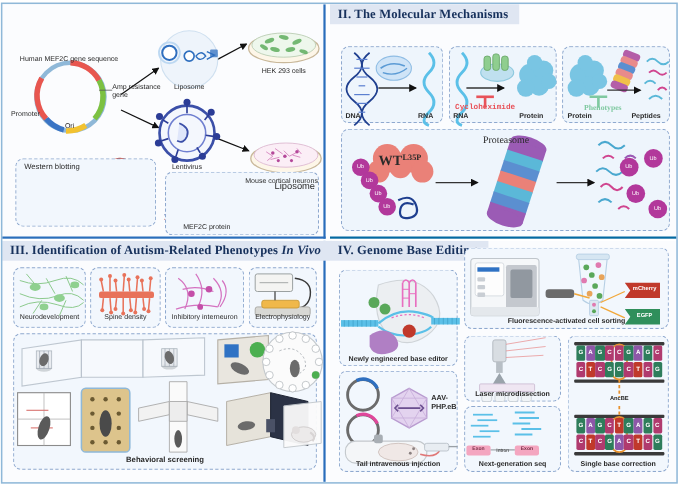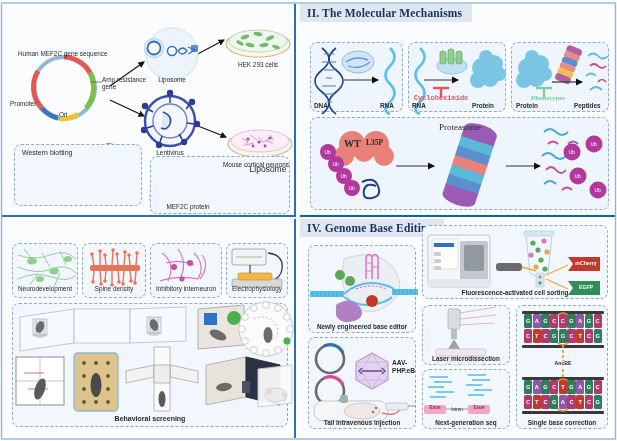--- a/index.html
+++ b/index.html
@@ -327,34 +327,37 @@
     <div class="cap b" style="left:14px;top:98px;">DNA</div>
     <div class="cap b" style="left:80px;top:98px;">RNA</div>
     <div class="cap b" style="left:112px;top:98px;">RNA</div>
     <div class="cap b" style="left:172px;top:98px;">Protein</div>
     <div class="cap b" style="left:216px;top:98px;">Protein</div>
     <div class="cap b" style="left:274px;top:98px;">Peptides</div>
     <div class="cap c" style="left:141px;top:90px;color:#e8535a;font-family:Liberation Mono, monospace;font-weight:bold;font-size:7px;">Cycloheximide</div>
     <div class="cap c" style="left:248px;top:90px;color:#7fc9a0;font-family:'Liberation Serif',serif;font-weight:bold;font-size:7px;">Phenotypes</div>
 
     <div class="cap c" style="left:160px;top:118px;font-size:9px;font-family:'Liberation Serif',serif;">Proteasome</div>
-    <div class="cap b" style="left:44px;top:134px;font-size:10px;font-family:'Liberation Serif',serif;">WT</div>
+    <div class="cap b" style="left:44px;top:134px;font-size:13px;font-family:'Liberation Serif',serif;">WT</div>
     <div class="cap b" style="left:66px;top:134px;font-size:7.5px;font-family:'Liberation Serif',serif;">L35P</div>
 
     <div class="cap" style="left:24.5px;top:145px;color:#fff;font-size:5px;">Ub</div>
     <div class="cap" style="left:32.5px;top:157px;color:#fff;font-size:5px;">Ub</div>
     <div class="cap" style="left:40.5px;top:169px;color:#fff;font-size:5px;">Ub</div>
     <div class="cap" style="left:48.5px;top:181px;color:#fff;font-size:5px;">Ub</div>
     <div class="cap" style="left:268.5px;top:145px;color:#fff;font-size:5px;">Ub</div>
     <div class="cap" style="left:290.5px;top:137px;color:#fff;font-size:5px;">Ub</div>
     <div class="cap" style="left:274.5px;top:169px;color:#fff;font-size:5px;">Ub</div>
     <div class="cap" style="left:294.5px;top:183px;color:#fff;font-size:5px;">Ub</div>
   </div>
 
   <div class="quad q3">
+    <div class="qtitle">
+      <span>III. Identification of Autism-Related Phenotypes </span><i>In Vivo</i>
+    </div>
 
     <div class="dash" style="left:10px;top:24px;width:66px;height:55px;"></div>
     <div class="dash" style="left:80px;top:24px;width:64px;height:55px;"></div>
     <div class="dash" style="left:148px;top:24px;width:72px;height:55px;"></div>
     <div class="dash" style="left:224px;top:24px;width:62px;height:55px;"></div>
     <div class="dash" style="left:10px;top:84px;width:276px;height:124px;"></div>
 
     <svg width="294" height="219">
 
       <g stroke="#7fc47f" stroke-width=".9" fill="none" opacity=".9">

